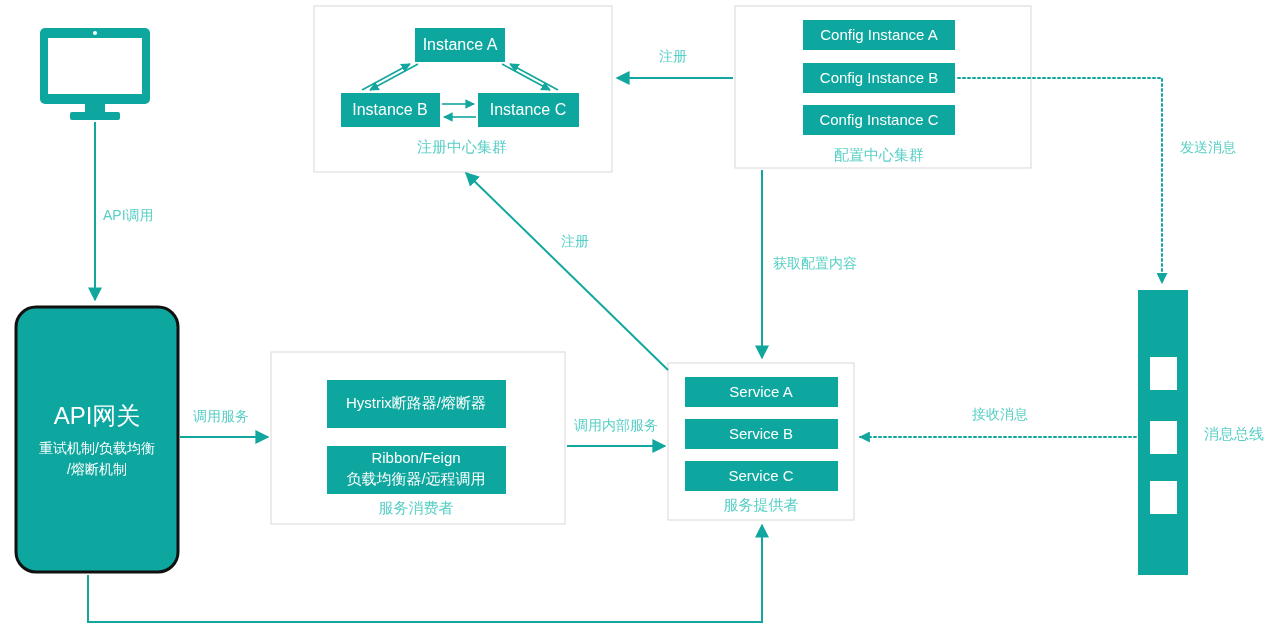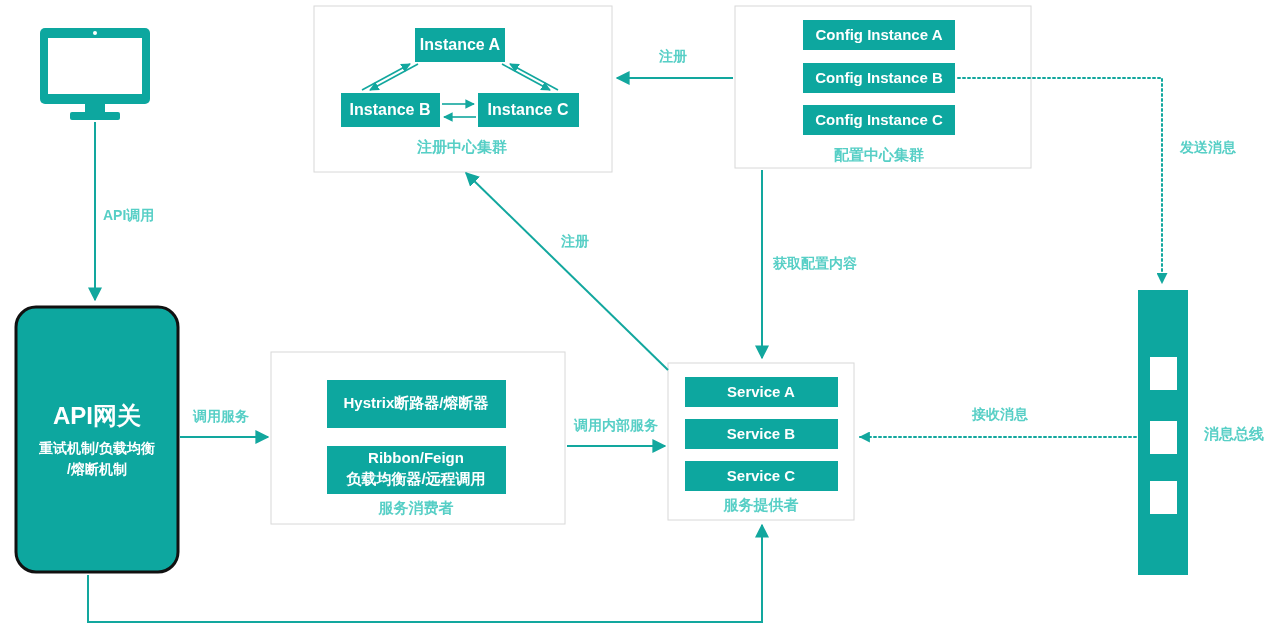--- a/index.html
+++ b/index.html
@@ -10,21 +10,20 @@
   body {
     width: 1280px;
     height: 640px;
     overflow: hidden;
     font-family: "Liberation Sans", "DejaVu Sans", sans-serif;
   }
   #diagram-root {
     position: relative;
     width: 1280px;
     height: 556px;
-    font-weight: bold;
   }
   svg#arch-svg {
     position: absolute;
     top: 0;
     left: 0;
     width: 1280px;
     height: 640px;
     display: block;
   }
   .grp-border {

